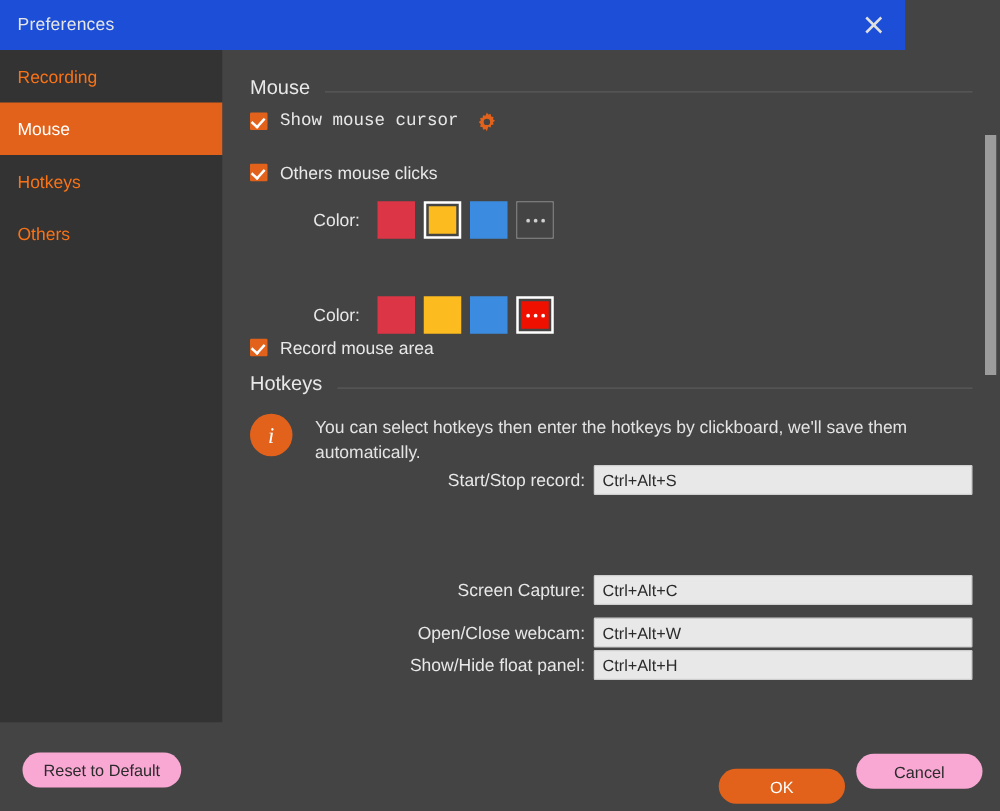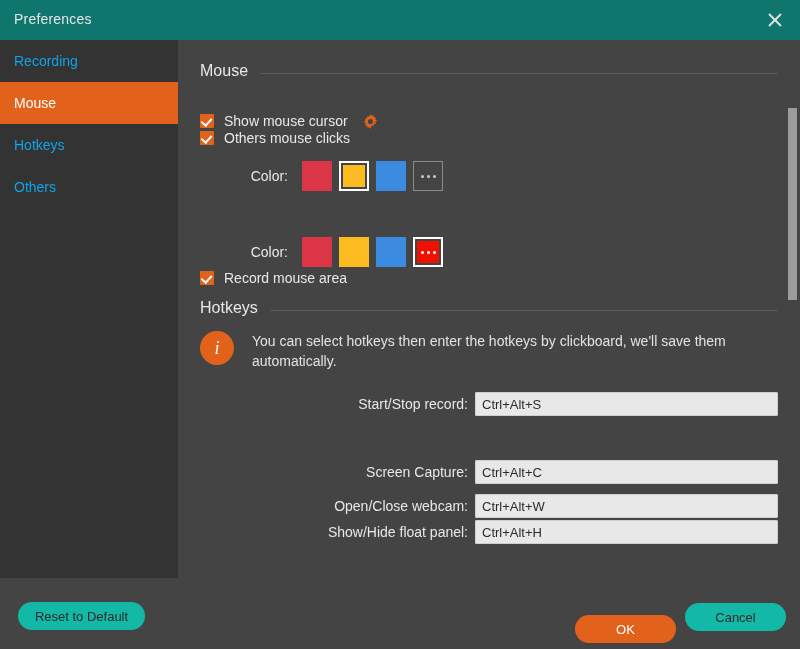--- a/index.html
+++ b/index.html
@@ -12,22 +12,22 @@
   }
   .dialog {
     position: relative;
     width: 800px; height: 649px;
     background: #444444;
   }
 
   
   .titlebar {
     position: absolute; left: 0; top: 0;
-    width: 800px; height: 40px;
-    background: #0f766e;
+    width: 724px; height: 40px;
+    background: #1d4ed8;
   }
   .titlebar-text {
     position: absolute; left: 14px; top: 11px;
     font-size: 14px; color: #e6e6e6;
     letter-spacing: .2px;
   }
   .close-btn {
     position: absolute; right: 8px; top: 4px;
     width: 34px; height: 32px;
     display: flex; align-items: center; justify-content: center;
@@ -40,21 +40,21 @@
     position: absolute; left: 0; top: 40px;
     width: 178px; height: 538px;
     background: #333333;
   }
   .side-item {
     position: relative;
     height: 42px;
     display: flex; align-items: center;
     padding-left: 14px;
     font-size: 14px;
-    color: #0ea5e9;
+    color: #f97316;
     cursor: pointer;
     user-select: none;
   }
   .side-item.active {
     background: #e2621b;
     color: #ffffff;
   }
 
   
   .content {
@@ -232,21 +232,21 @@
   .btn {
     position: absolute;
     height: 28px;
     border-radius: 14px;
     border: none;
     font-family: "Liberation Sans", sans-serif;
     font-size: 13px;
     cursor: pointer;
     display: flex; align-items: center; justify-content: center;
   }
-  .btn.light { background: #14b8a6; color: #2b2b2b; }
+  .btn.light { background: #f9a8d4; color: #2b2b2b; }
   .btn.accent { background: #e2621b; color: #ffffff; margin-top: 12px; }
   #reset-btn { left: 18px; top: 602px; width: 127px; }
   #ok-btn     { left: 575px; top: 603px; width: 101px; }
   #cancel-btn { left: 685px; top: 603px; width: 101px; }
 </style>
 </head>
 <body>
 
 <div class="dialog">
 
@@ -275,21 +275,21 @@
     </div>
   </div>
 
   <div class="content">
 
     <div class="section-head" style="top:22px;">
       <span>Mouse</span>
       <span class="rule"></span>
     </div>
 
-    <div class="cb-row" style="left:22px; top:72px;">
+    <div class="cb-row" style="left:22px; top:48px;font-family:Liberation Mono, monospace;">
       <span class="cbox" style="background: rgb(226, 98, 27);"></span>
       <span class="cb-label">Show mouse cursor</span>
       <span class="gear">
         <svg width="17" height="17" viewBox="0 0 24 24">
           <path fill="#e2621b" d="M12 1.5l1.6 2.3 2.7-.7.5 2.8 2.8.5-.7 2.7 2.3 1.6-2.3 1.6.7 2.7-2.8.5-.5 2.8-2.7-.7L12 22.5l-1.6-2.4-2.7.7-.5-2.8-2.8-.5.7-2.7L2.8 12l2.3-1.6-.7-2.7 2.8-.5.5-2.8 2.7.7z"></path>
           <circle cx="12" cy="12" r="3.6" fill="#444444"></circle>
         </svg>
       </span>
     </div>
 
@@ -348,21 +348,21 @@
     <div class="section-head" style="top:259px;">
       <span>Hotkeys</span>
       <span class="rule"></span>
     </div>
 
     <div class="info-row" style="left:22px; top:291px; width:560px;">
       <span class="info-icon" style="background: rgb(226, 98, 27);">i</span>
       <span class="info-text">You can select hotkeys then enter the hotkeys by clickboard, we'll save them automatically.</span>
     </div>
 
-    <div class="hk-row" style="left:22px; top:352px;">
+    <div class="hk-row" style="left:22px; top:332px;">
       <span class="hk-label">Start/Stop record:</span>
       <input class="hk-input" type="text" value="Ctrl+Alt+S" style="">
     </div>
     <div class="hk-row" style="left:22px; top:420px;">
       <span class="hk-label">Screen Capture:</span>
       <input class="hk-input" type="text" value="Ctrl+Alt+C" style="">
     </div>
     <div class="hk-row" style="left:22px; top:454px;">
       <span class="hk-label">Open/Close webcam:</span>
       <input class="hk-input" type="text" value="Ctrl+Alt+W" style="">

